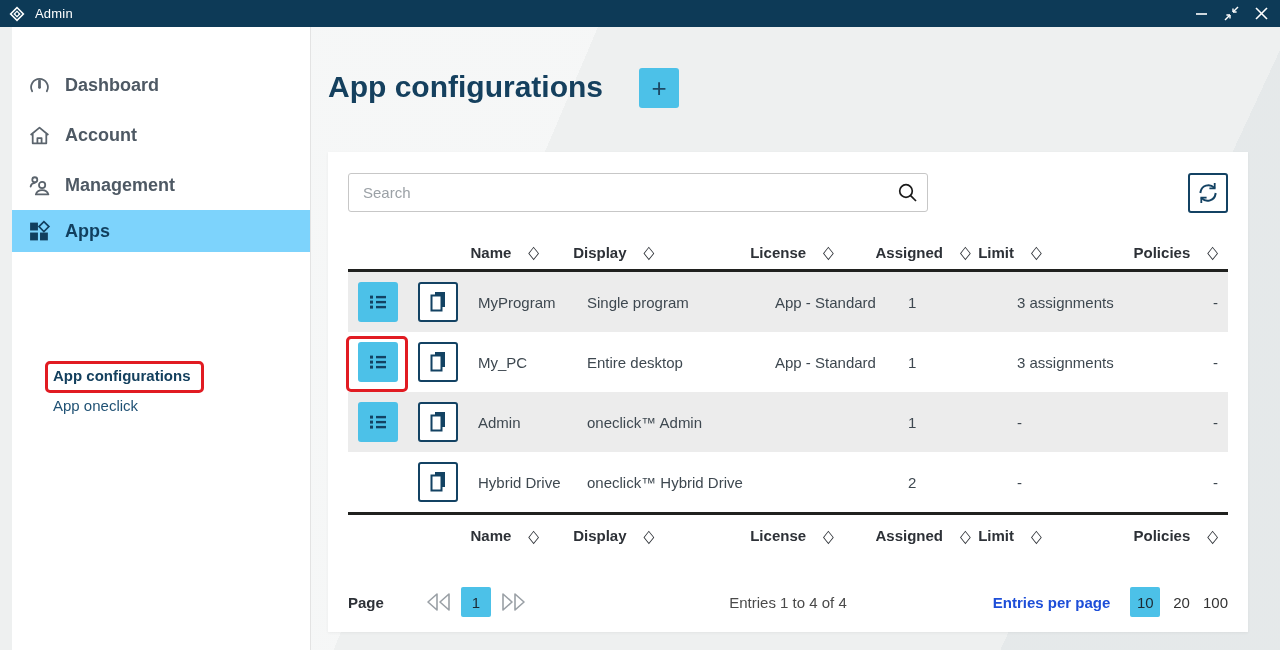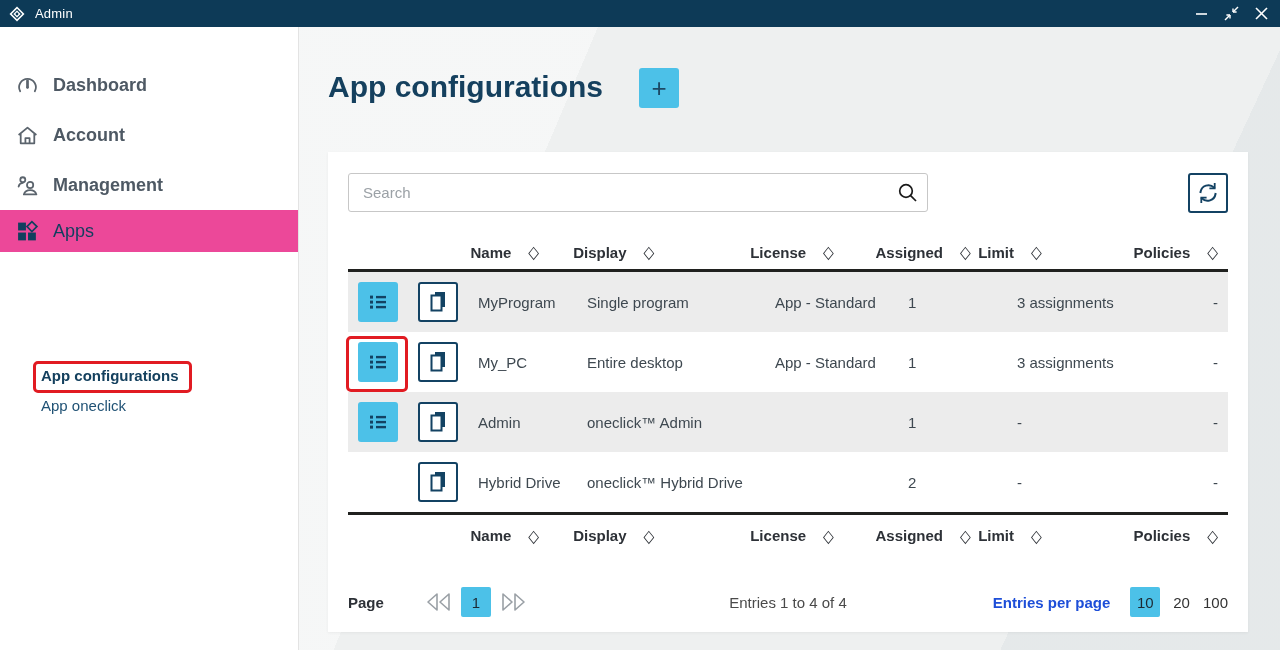--- a/index.html
+++ b/index.html
@@ -12,29 +12,29 @@
   .titlebar{
     position:absolute;top:0;left:0;width:1280px;height:27px;
     background:#0d3a57;display:flex;align-items:center;color:#fff;z-index:30;
   }
   .titlebar .logo{margin-left:9px;display:flex;align-items:center;}
   .titlebar .app-title{margin-left:10px;font-size:13px;letter-spacing:.2px;}
   .win-controls{margin-left:auto;display:flex;align-items:center;gap:8px;margin-right:8px;}
   .win-btn{width:22px;height:22px;display:flex;align-items:center;justify-content:center;cursor:pointer;}
   
   .sidebar{
-    position:absolute;top:27px;left:0;width:298px;bottom:0;background:#fff;
+    position:absolute;top:27px;left:12px;width:298px;bottom:0;background:#fff;
     border-right:1px solid #e3e3e3;z-index:20;
   }
   .side-list{padding-top:33px;}
   .side-item{
     height:50px;display:flex;align-items:center;padding-left:14px;gap:13px;
     color:#4e5964;font-size:18px;font-weight:600;cursor:pointer;
   }
-  .side-item.active{height:42px;background:#ec4899;color:#113f5e;font-weight:400;}
+  .side-item.active{height:42px;background:#7dd3fc;color:#113f5e;font-weight:700;}
   .side-item .ic{width:26px;display:flex;justify-content:center;}
   .subitem{position:absolute;left:41px;font-size:15px;cursor:pointer;}
   .subitem.active{top:340px;font-weight:700;color:#14405e;}
   .subitem.plain{top:370px;color:#1f5174;}
   .side-annotation{
     position:absolute;left:33px;top:334px;width:153px;height:26px;
     border:3px solid #e11b22;border-radius:5px;pointer-events:none;z-index:5;
   }
   
   .main{

